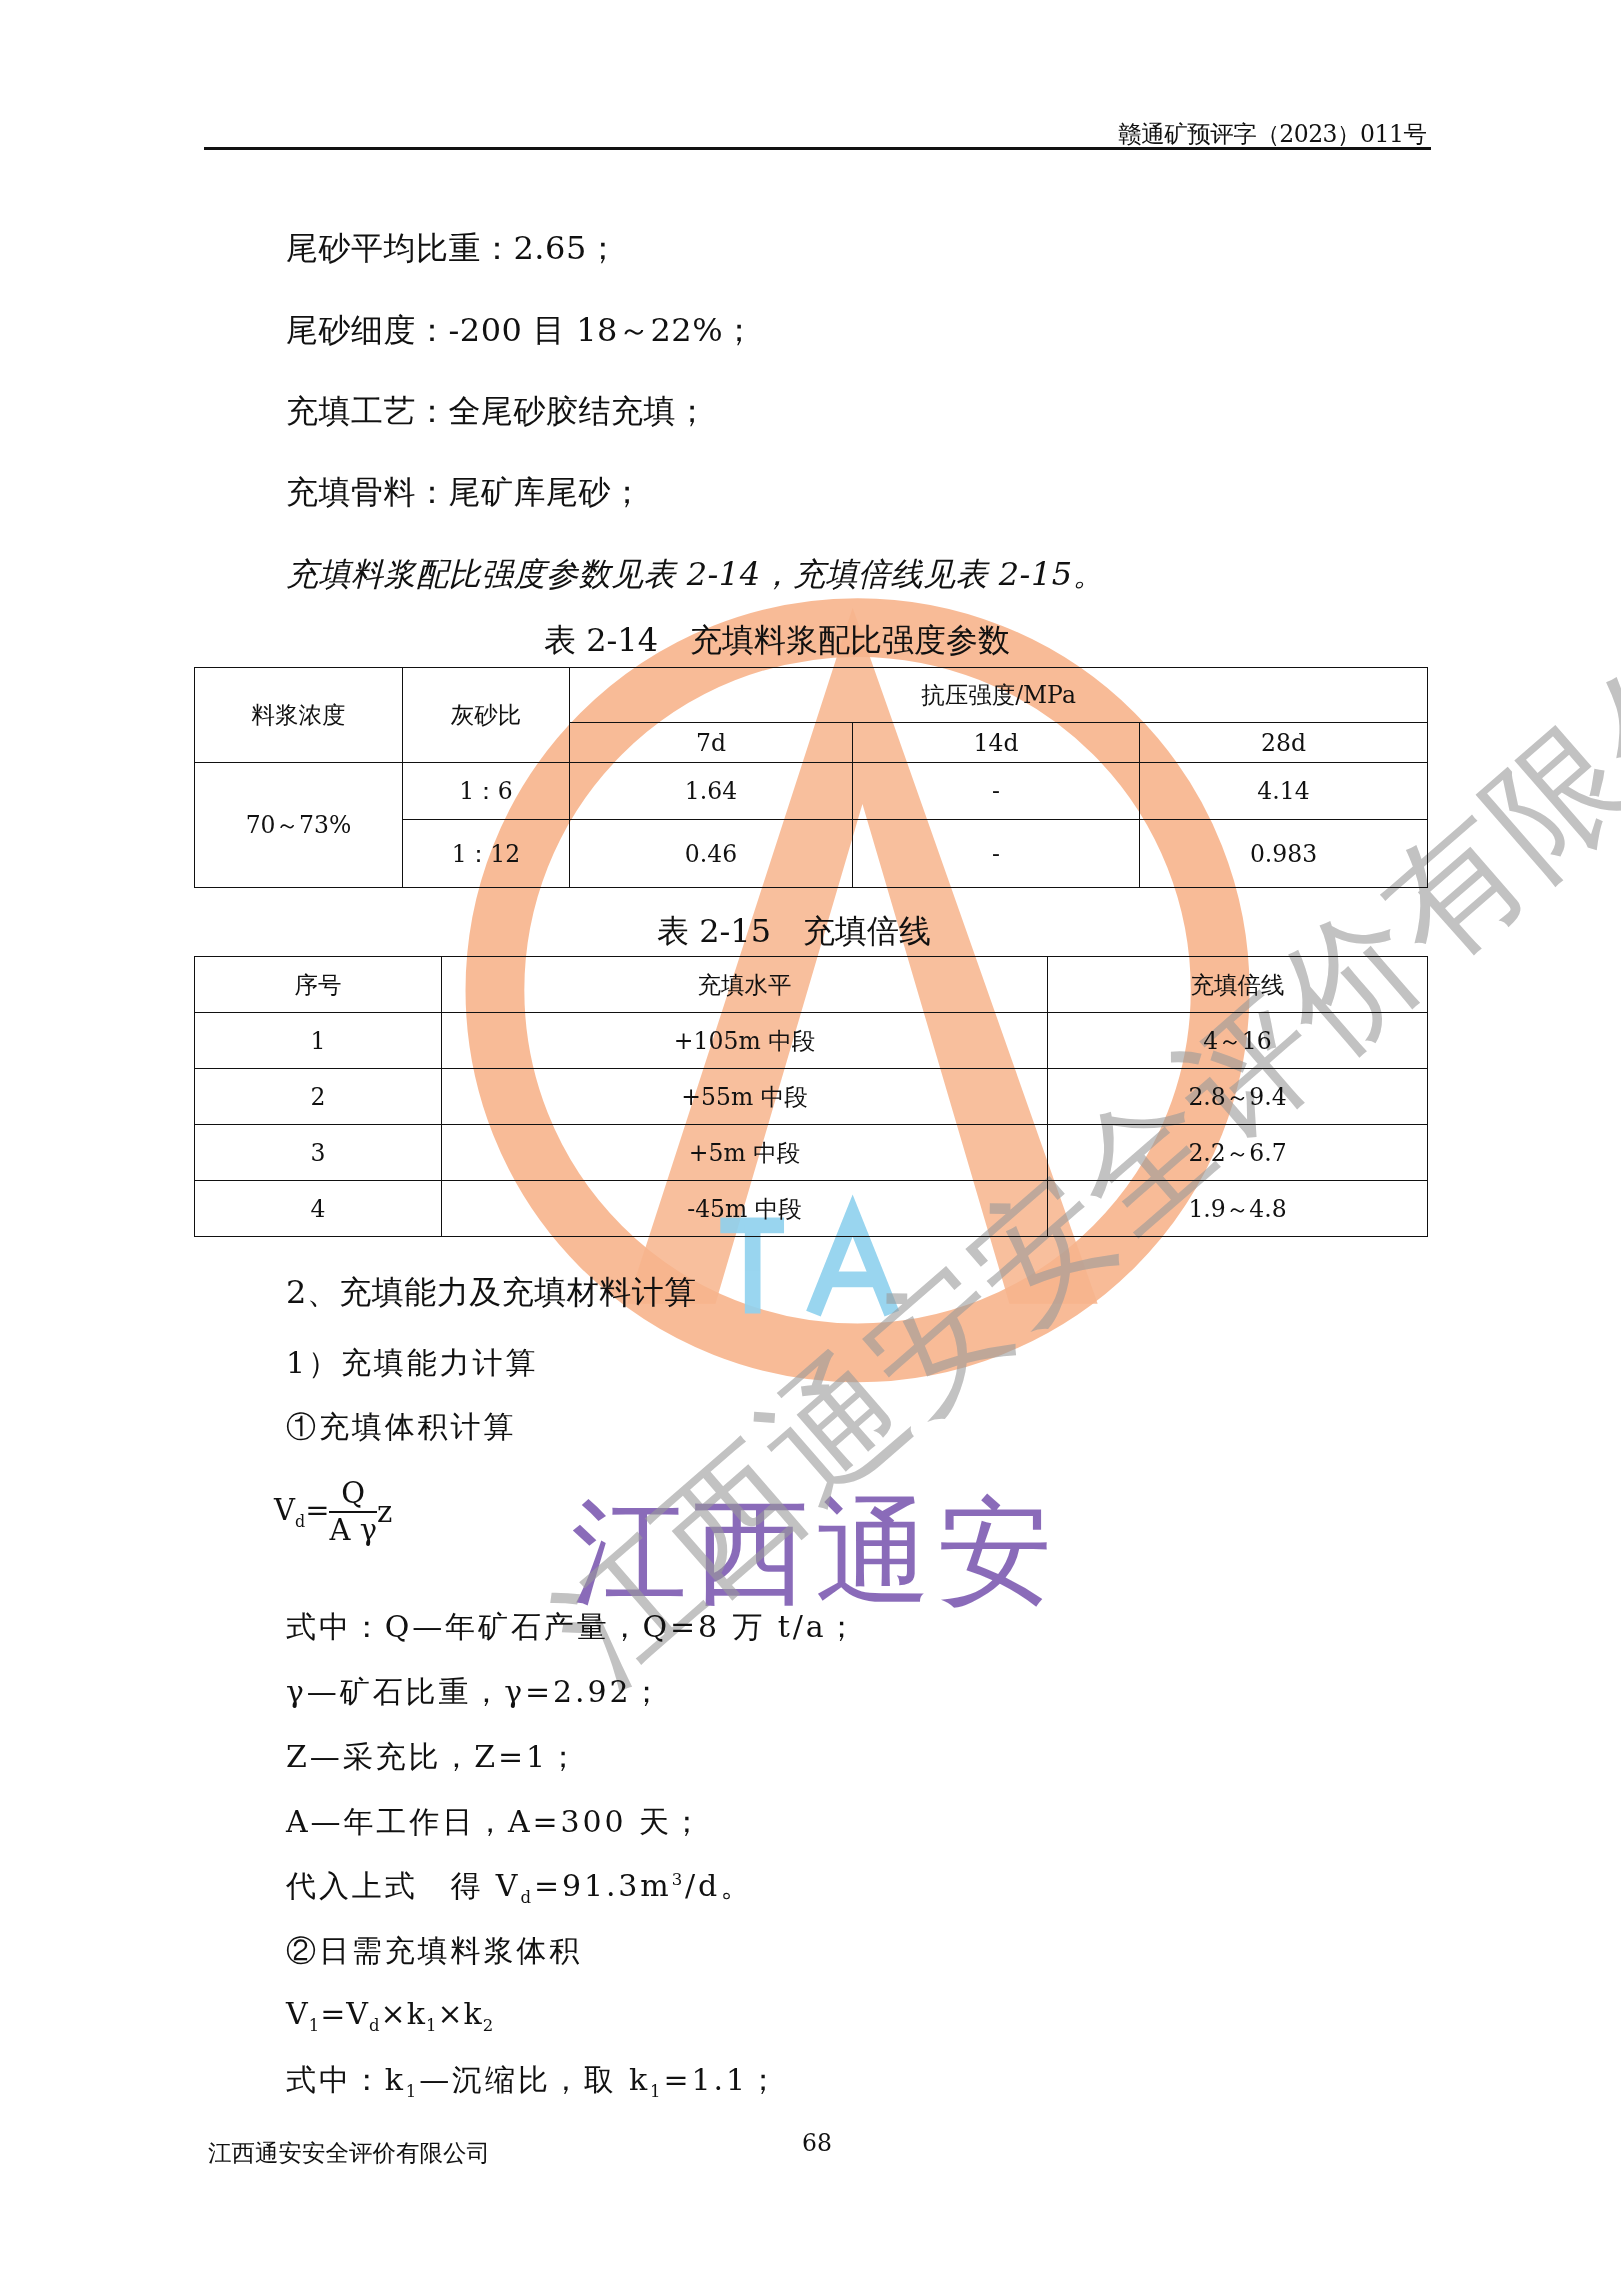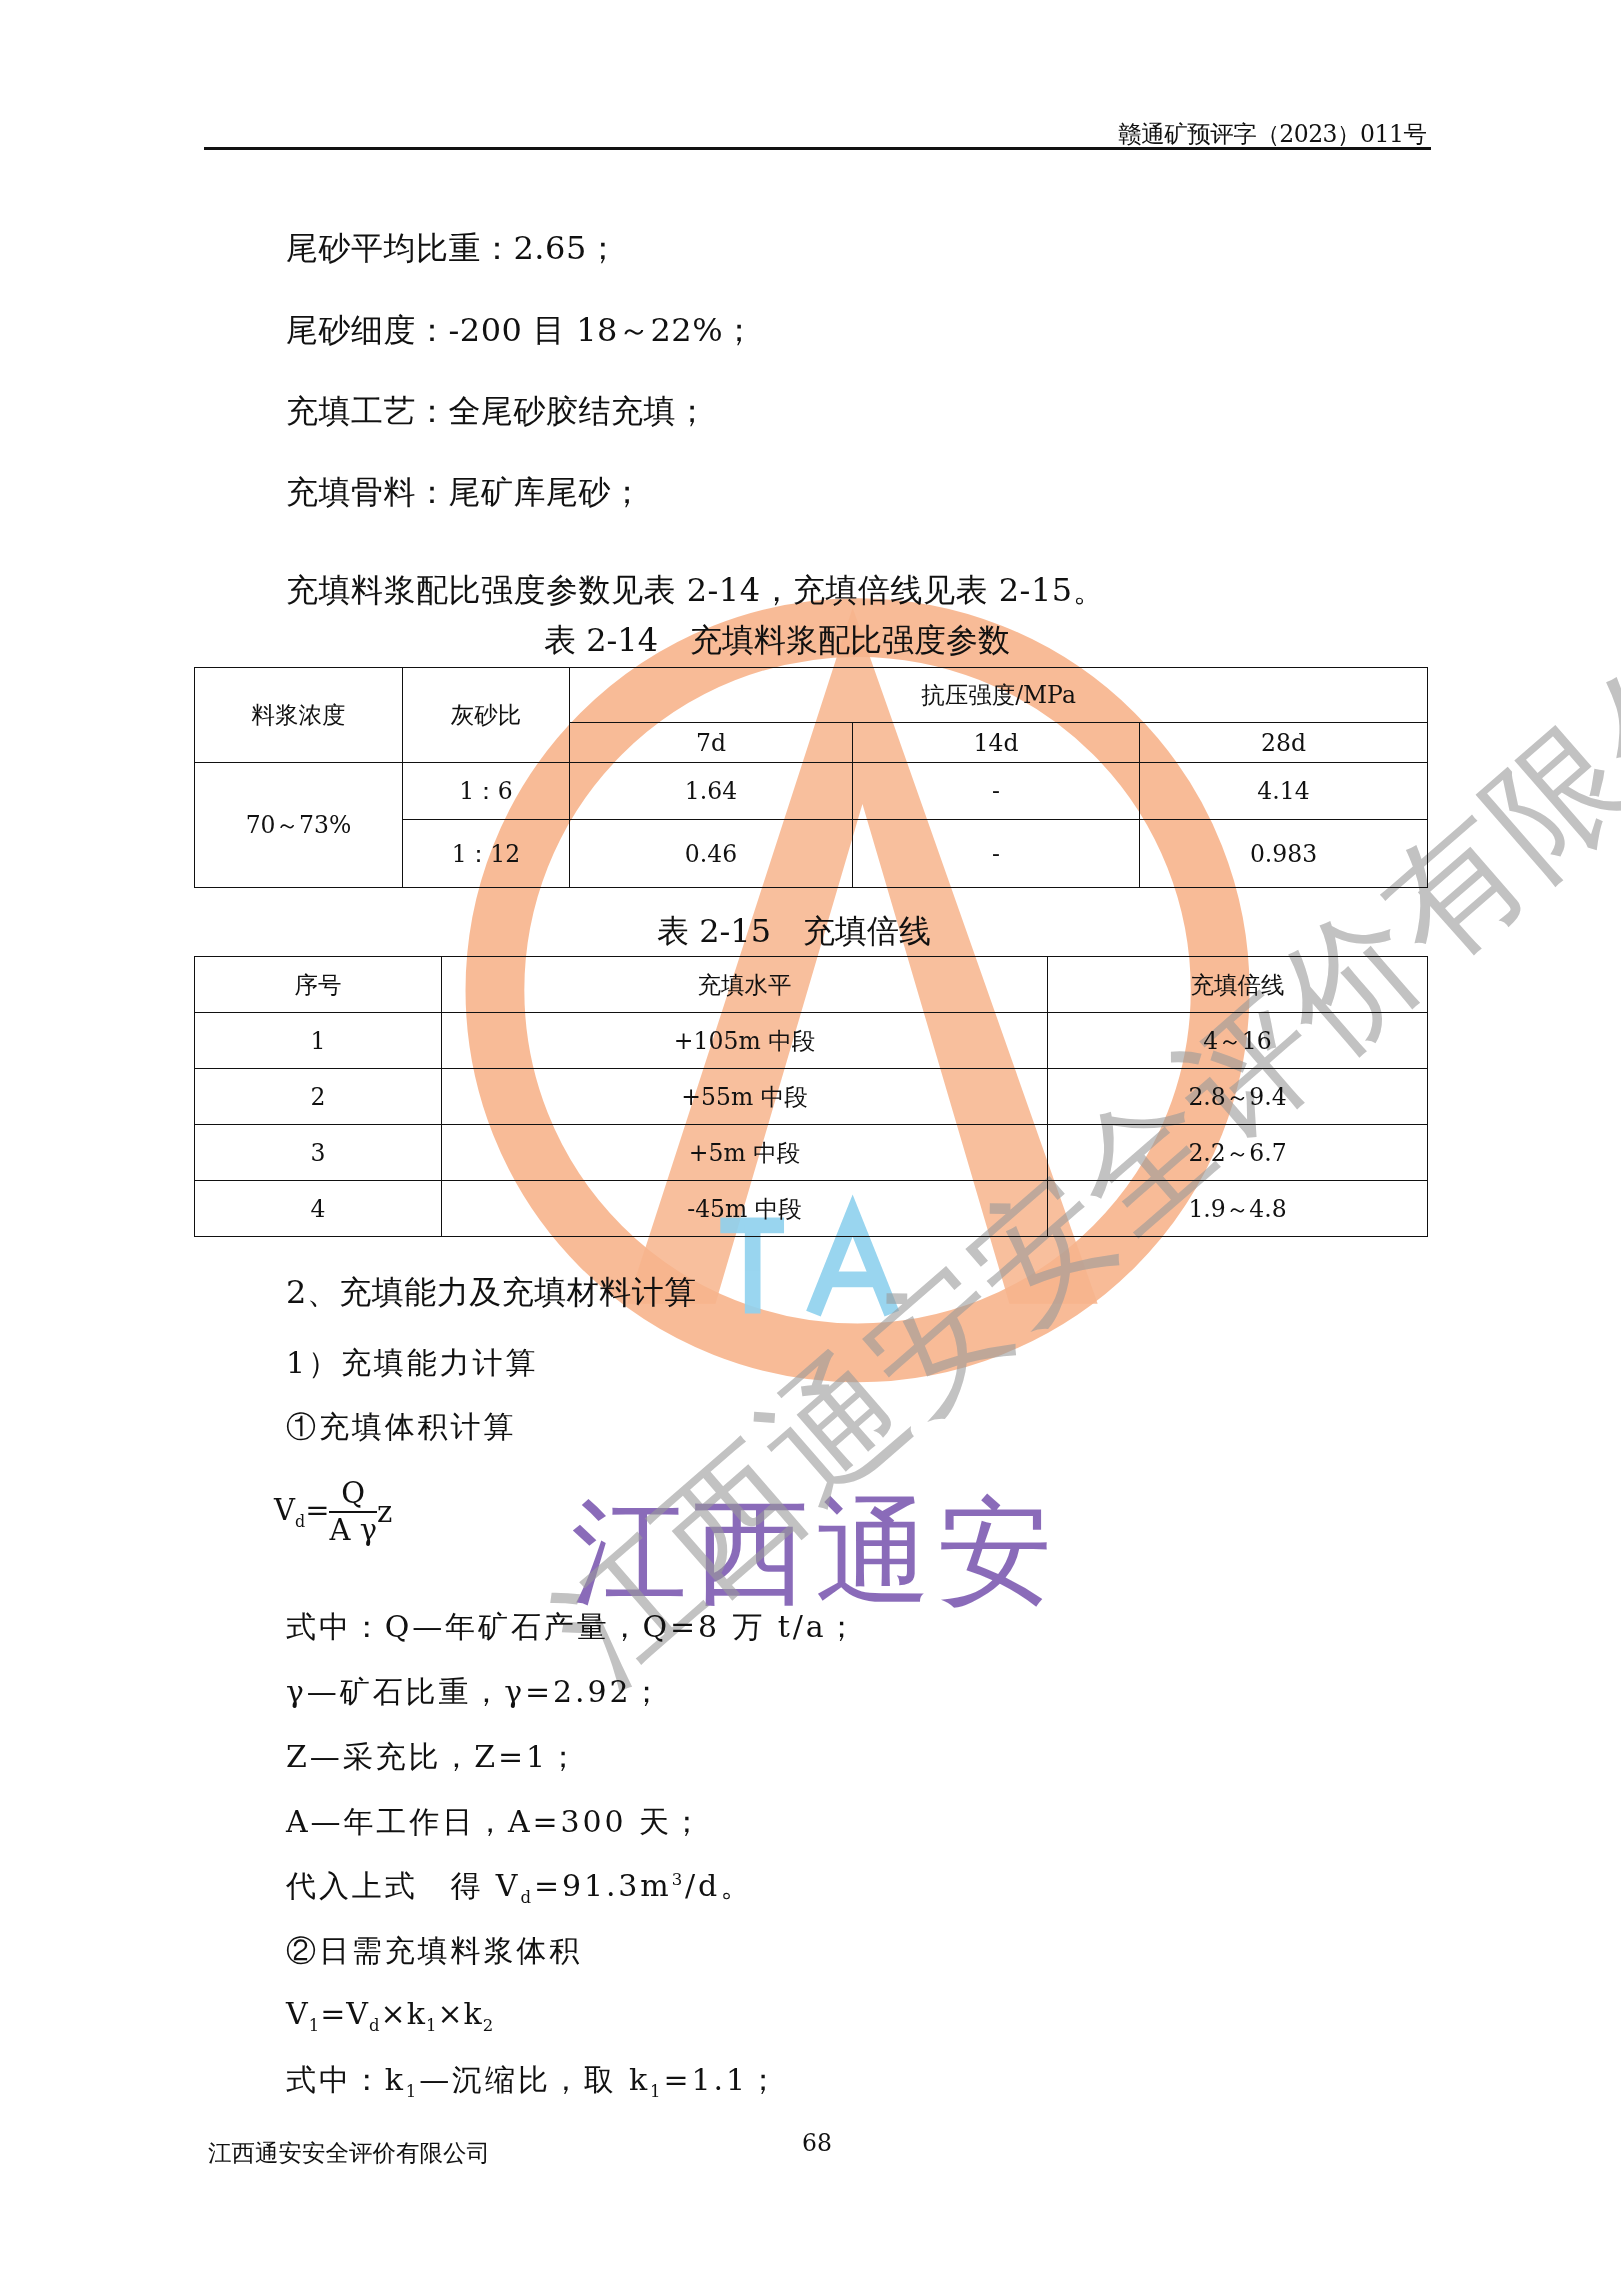--- a/index.html
+++ b/index.html
@@ -55,21 +55,21 @@
 
 <div class="abs header">
   <span class="right">赣通矿预评字（2023）011号</span>
 </div>
 <div class="abs header-rule"></div>
 
 <div class="abs para" style="top:227px;">尾砂平均比重：2.65；</div>
 <div class="abs para" style="top:309px;">尾砂细度：-200 目 18～22%；</div>
 <div class="abs para" style="top:390px;">充填工艺：全尾砂胶结充填；</div>
 <div class="abs para" style="top:471px;">充填骨料：尾矿库尾砂；</div>
-<div class="abs para" style="top:569px;">充填料浆配比强度参数见表 2-14，充填倍线见表 2-15。</div>
+<div class="abs para" style="top:553px;font-style:italic;">充填料浆配比强度参数见表 2-14，充填倍线见表 2-15。</div>
 
 <div class="abs caption" style="left:544px;top:619px;">表 2-14　充填料浆配比强度参数</div>
 <table class="doc" style="left:194px;top:667px;width:1233px;">
   <colgroup>
     <col style="width:208px">
       <col style="width:167px">
       <col style="width:283px">
       <col style="width:287px">
       <col style="width:288px">
   </colgroup>

